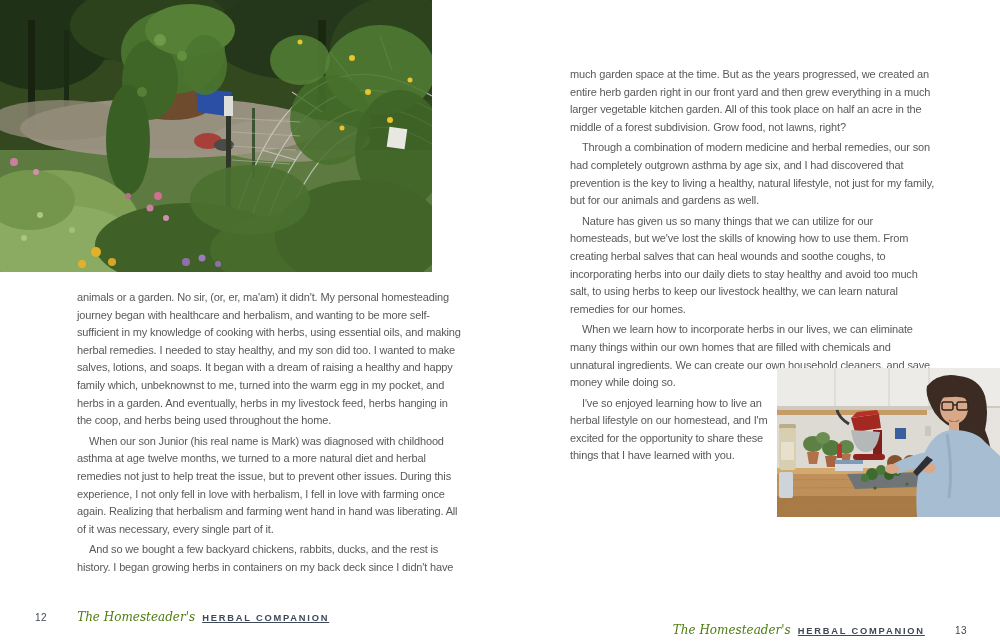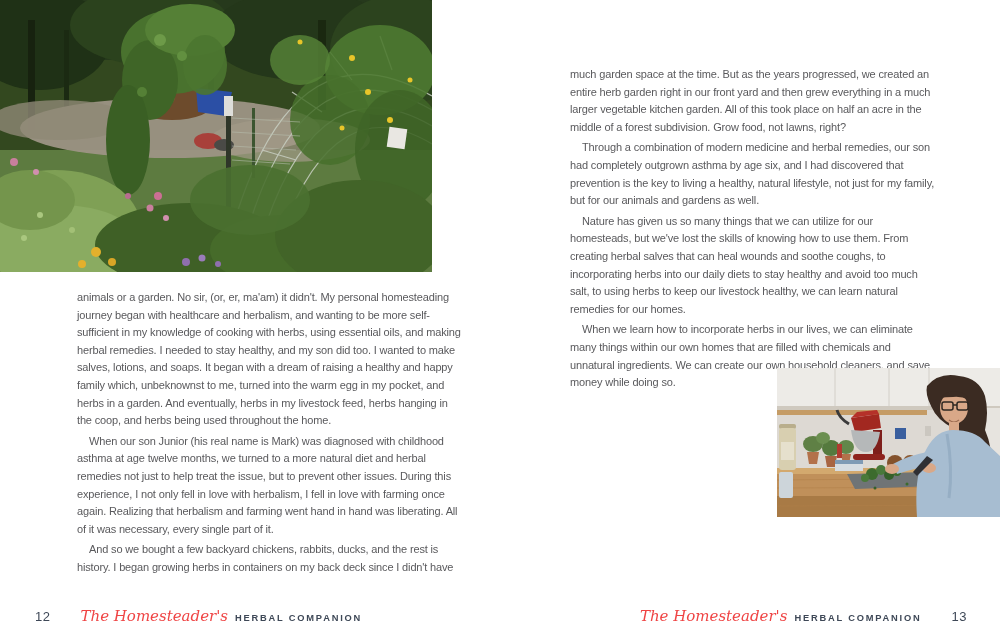--- a/index.html
+++ b/index.html
@@ -17,26 +17,26 @@
   .right-text{position:absolute;left:570px;top:66px;width:366px;}
   .bodytext p{margin:0 0 3px 0;}
   .bodytext p.indent{text-indent:12px;}
   .narrow{width:206px;}
   .belief{width:178px;font-weight:bold;color:#3c3c40;margin:8px 0 8px 0 !important;text-indent:10px;}
   .tailline{width:366px;}
 
   
   .footer{position:absolute;top:607px;white-space:nowrap;color:#3e4857;}
   .footer-left{left:35px;}
-  .footer-right{right:33px;text-align:right;}
-  .page-num{font-size:13px;letter-spacing:0.5px;color:#3e4857;}
+  .footer-right{right:33px;text-align:right;margin-top:13px;}
+  .page-num{font-size:10px;letter-spacing:0.5px;color:#3e4857;}
   .footer-left .page-num{margin-right:30px;}
   .footer-right .page-num{margin-left:30px;}
-  .series-script{font-family:"DejaVu Serif",serif;font-style:italic;font-size:15px;color:#ef4444;margin-right:7px;}
-  .series-caps{font-size:9.3px;letter-spacing:1.8px;font-weight:600;color:#3e4857;}
+  .series-script{font-family:"DejaVu Serif",serif;font-style:italic;font-size:12px;color:#4d7c0f;margin-right:7px;}
+  .series-caps{font-size:9.3px;letter-spacing:1.8px;font-weight:600;color:#3e4857;text-decoration:underline;}
 </style>
 </head>
 <body>
 
 <div class="spread">
 
   <div class="garden-photo">
     <svg viewBox="0 0 432 272" preserveAspectRatio="none">
       <rect width="432" height="272" fill="#5d7b40"></rect>
       <rect width="432" height="150" fill="#33481f"></rect>
@@ -124,20 +124,21 @@
     <p>animals or a garden. No sir, (or, er, ma'am) it didn't. My personal homesteading journey began with healthcare and herbalism, and wanting to be more self-sufficient in my knowledge of cooking with herbs, using essential oils, and making herbal remedies. I needed to stay healthy, and my son did too. I wanted to make salves, lotions, and soaps. It began with a dream of raising a healthy and happy family which, unbeknownst to me, turned into the warm egg in my pocket, and herbs in a garden. And eventually, herbs in my livestock feed, herbs hanging in the coop, and herbs being used throughout the home.</p>
     <p class="indent">When our son Junior (his real name is Mark) was diagnosed with childhood asthma at age twelve months, we turned to a more natural diet and herbal remedies not just to help treat the issue, but to prevent other issues. During this experience, I not only fell in love with herbalism, I fell in love with farming once again. Realizing that herbalism and farming went hand in hand was liberating. All of it was necessary, every single part of it.</p>
     <p class="indent">And so we bought a few backyard chickens, rabbits, ducks, and the rest is history. I began growing herbs in containers on my back deck since I didn't have</p>
   </div>
 
   <div class="right-text bodytext">
     <p>much garden space at the time. But as the years progressed, we created an entire herb garden right in our front yard and then grew everything in a much larger vegetable kitchen garden. All of this took place on half an acre in the middle of a forest subdivision. Grow food, not lawns, right?</p>
     <p class="indent">Through a combination of modern medicine and herbal remedies, our son had completely outgrown asthma by age six, and I had discovered that prevention is the key to living a healthy, natural lifestyle, not just for my family, but for our animals and gardens as well.</p>
     <p class="indent">Nature has given us so many things that we can utilize for our homesteads, but we've lost the skills of knowing how to use them. From creating herbal salves that can heal wounds and soothe coughs, to incorporating herbs into our daily diets to stay healthy and avoid too much salt, to using herbs to keep our livestock healthy, we can learn natural remedies for our homes.</p>
     <p class="indent">When we learn how to incorporate herbs in our lives, we can eliminate many things within our own homes that are filled with chemicals and unnatural ingredients. We can create our own household cleaners, and save money while doing so.</p>
+    <p class="indent narrow">I've so enjoyed learning how to live an herbal lifestyle on our homestead, and I'm excited for the opportunity to share these things that I have learned with you.</p>
   </div>
 
   <div class="kitchen-photo">
     <svg viewBox="0 0 223 149" preserveAspectRatio="none">
       <rect width="223" height="149" fill="#ddd9d3"></rect>
       <rect width="223" height="40" fill="#edebe7"></rect>
       <line x1="58" y1="0" x2="58" y2="38" stroke="#d3cfc8"></line>
       <line x1="112" y1="0" x2="112" y2="38" stroke="#d3cfc8"></line>
       <line x1="152" y1="0" x2="152" y2="38" stroke="#d3cfc8"></line>
       <rect x="0" y="38" width="223" height="4" fill="#cfc9bf"></rect>

